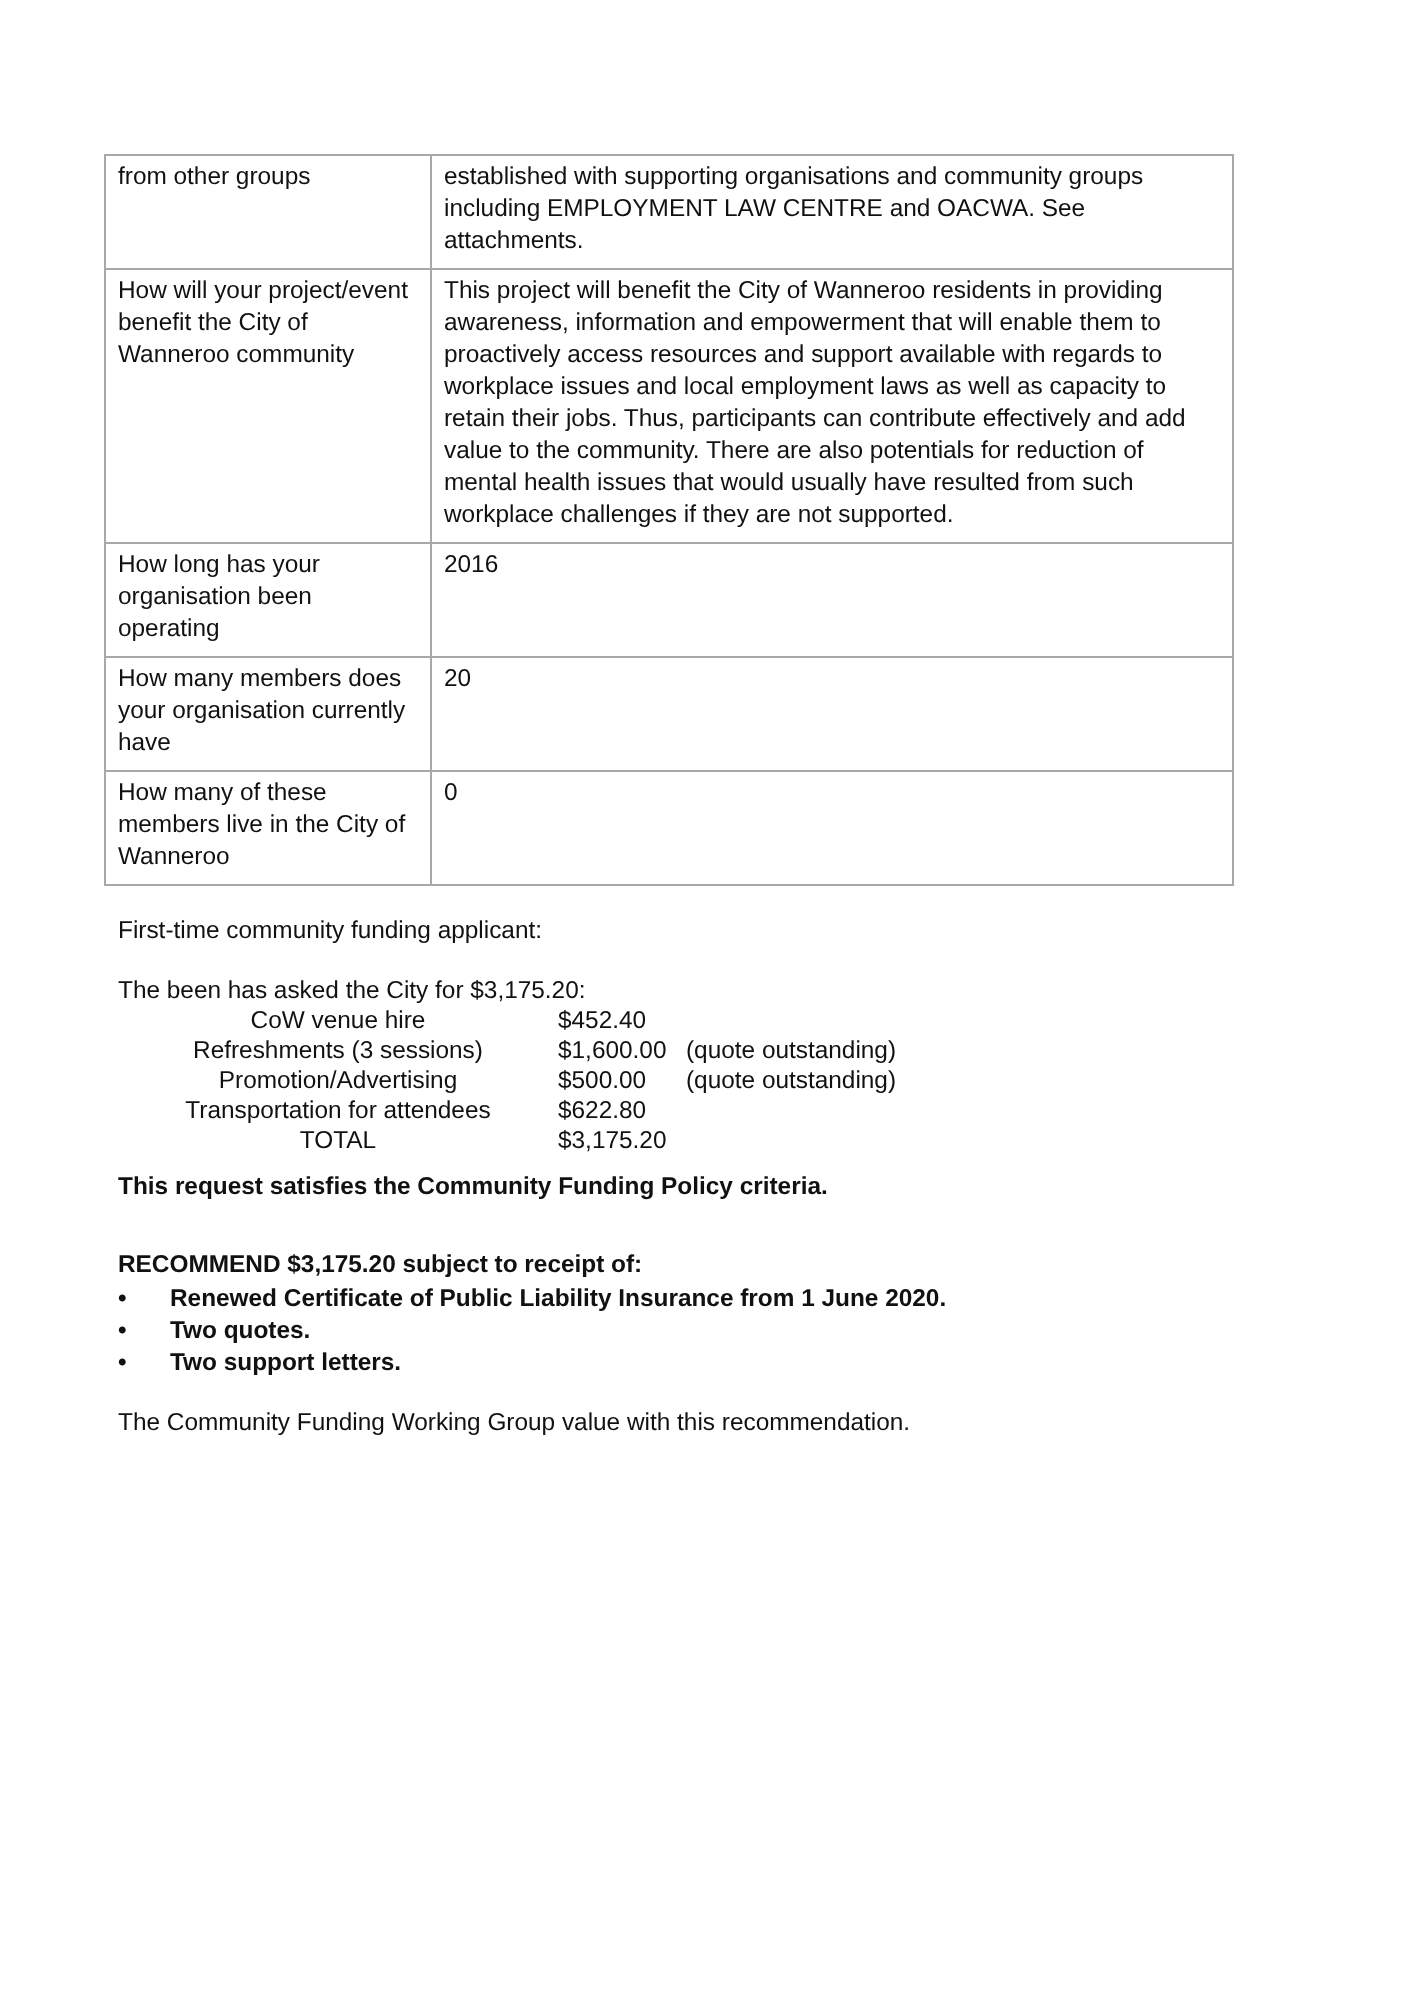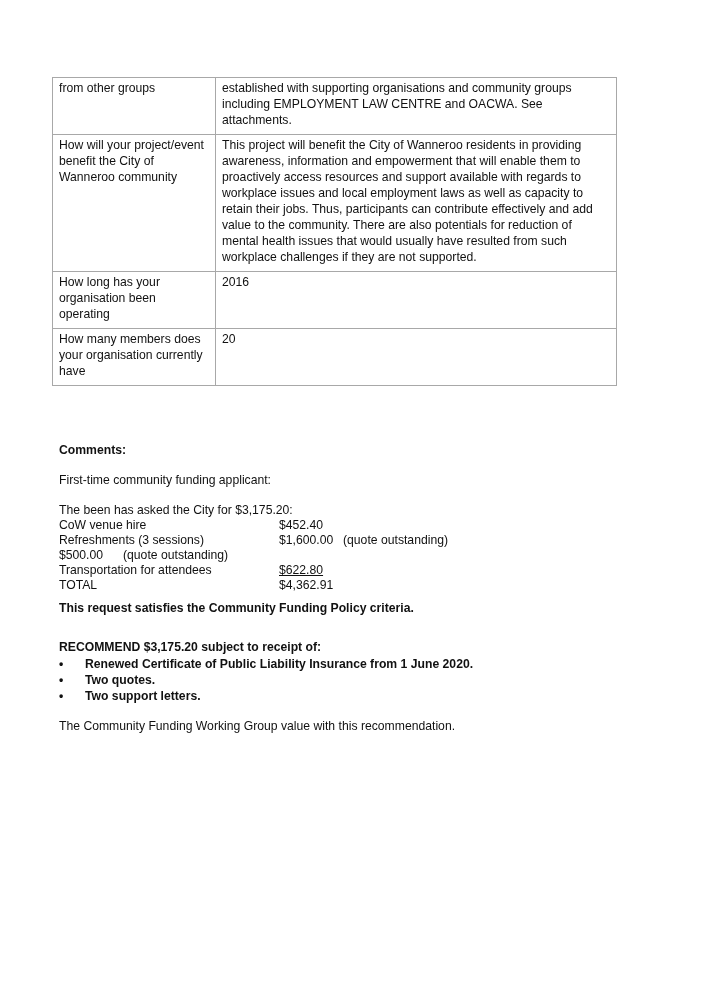--- a/index.html
+++ b/index.html
@@ -11,24 +11,24 @@
   table.form td { border: 1px solid #a8a8a8; vertical-align: top;
                   padding: 2px 6px 6px 6px; line-height: 16px; }
   table.form td.q { width: 150px; }
   .r1 td { height: 42px; }
   .r2 td { height: 125px; }
   .r3 td, .r4 td, .r5 td { height: 46px; }
   .comments { position: absolute; left: 59px; top: 443px; width: 600px; line-height: 15px; }
   .bold { font-weight: bold; }
   .gap { height: 15px; }
   .cost-row { display: flex; }
-  .cost-label { width: 220px; }
+  .cost-label { width: 220px; text-align: center; }
   .cost-amt { width: 60px; text-align: left; }
   .cost-note { margin-left: 4px; }
-  .u { text-decoration: underline; }
+  .u { }
   ul.conds { list-style: none; margin: 1px 0 0 0; padding: 0; }
   ul.conds li { display: flex; line-height: 16px; }
   ul.conds li .bul { width: 26px; }
 </style>
 </head>
 <body>
 
 <div class="page">
 
   <table class="form">
@@ -42,52 +42,56 @@
       <td>This project will benefit the City of Wanneroo residents in providing awareness, information and empowerment that will enable them to proactively access resources and support available with regards to workplace issues and local employment laws as well as capacity to retain their jobs. Thus, participants can contribute effectively and add value to the community. There are also potentials for reduction of mental health issues that would usually have resulted from such workplace challenges if they are not supported.</td>
     </tr>
     <tr class="r3">
       <td class="q">How long has your organisation been operating</td>
       <td>2016</td>
     </tr>
     <tr class="r4">
       <td class="q">How many members does your organisation currently have</td>
       <td>20</td>
     </tr>
+    <tr class="r5">
+      <td class="q">How many of these members live in the City of Wanneroo</td>
+      <td>0</td>
+    </tr>
   </tbody>
     </table>
 
   <div class="comments">
-    <div class="bold">Comments:</div>
     <div class="gap"></div>
     <div>First-time community funding applicant:</div>
     <div class="gap"></div>
     <div>The been has asked the City for $3,175.20:</div>
 
     <div class="cost-row">
       <span class="cost-label">CoW venue hire</span>
       <span class="cost-amt">$452.40</span>
       <span class="cost-note"></span>
     </div>
     <div class="cost-row">
       <span class="cost-label">Refreshments (3 sessions)</span>
       <span class="cost-amt">$1,600.00</span>
       <span class="cost-note">(quote outstanding)</span>
     </div>
     <div class="cost-row">
+      <span class="cost-label">Promotion/Advertising</span>
       <span class="cost-amt">$500.00</span>
       <span class="cost-note">(quote outstanding)</span>
     </div>
     <div class="cost-row">
       <span class="cost-label">Transportation for attendees</span>
       <span class="cost-amt"><span class="u">$622.80</span></span>
       <span class="cost-note"></span>
     </div>
     <div class="cost-row">
       <span class="cost-label">TOTAL</span>
-      <span class="cost-amt">$4,362.91</span>
+      <span class="cost-amt">$3,175.20</span>
       <span class="cost-note"></span>
     </div>
 
     <div class="gap" style="height:8px"></div>
     <div class="bold">This request satisfies the Community Funding Policy criteria.</div>
     <div class="gap" style="height:24px"></div>
     <div class="bold">RECOMMEND $3,175.20 subject to receipt of:</div>
     <ul class="conds bold">
       <li>
         <span class="bul">•</span>

